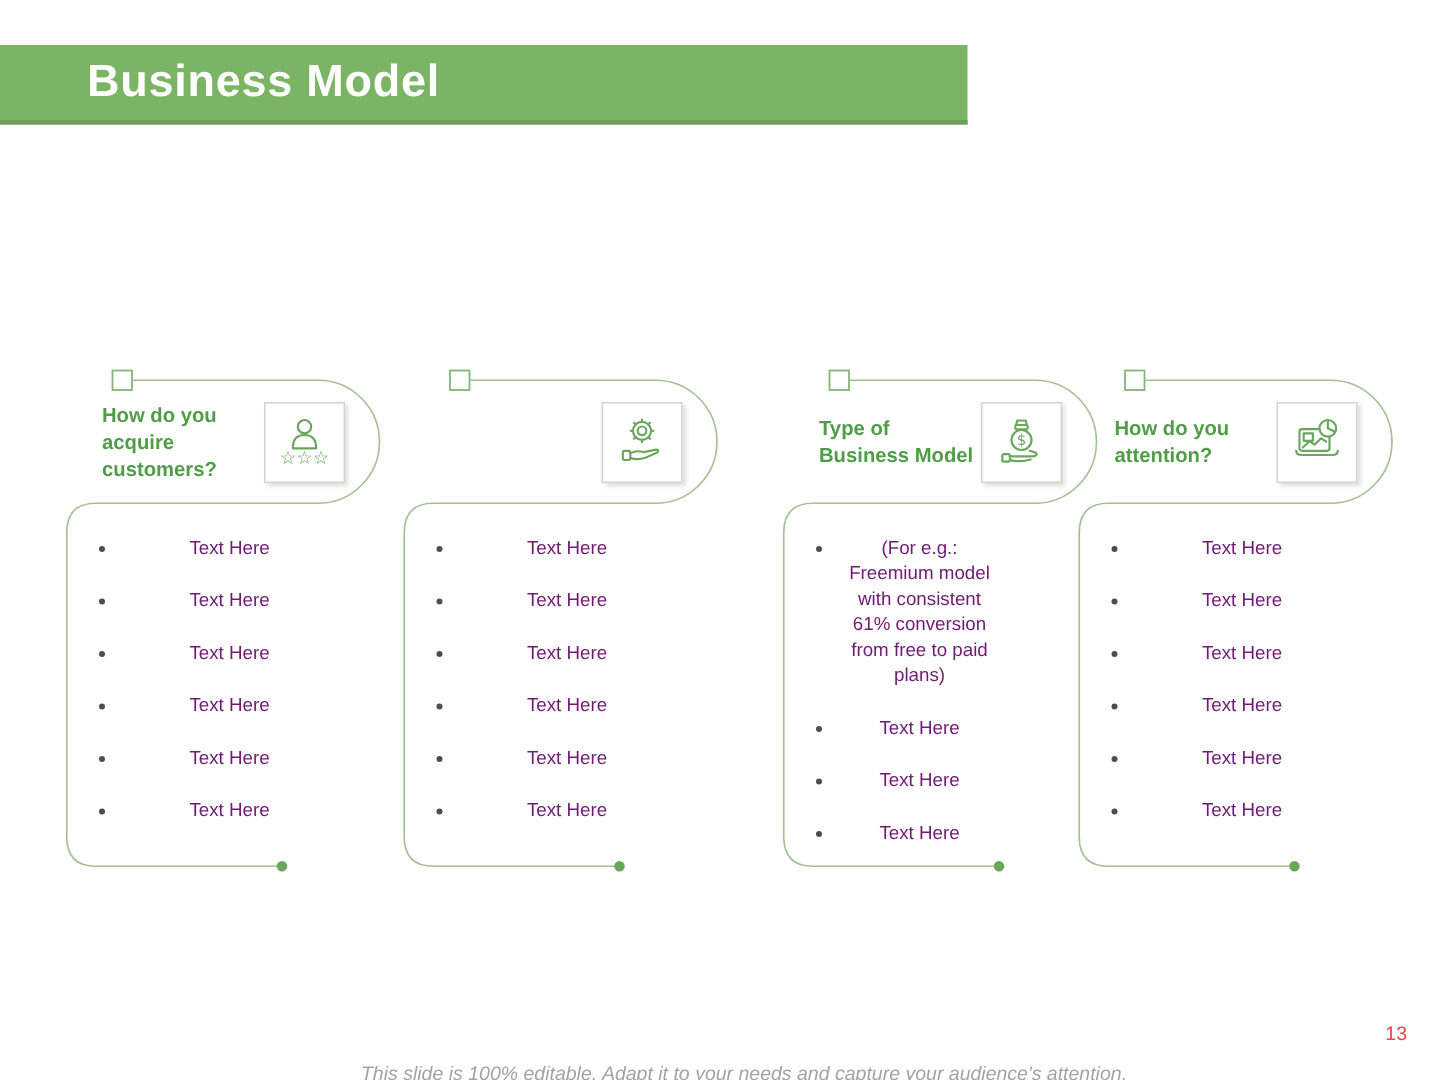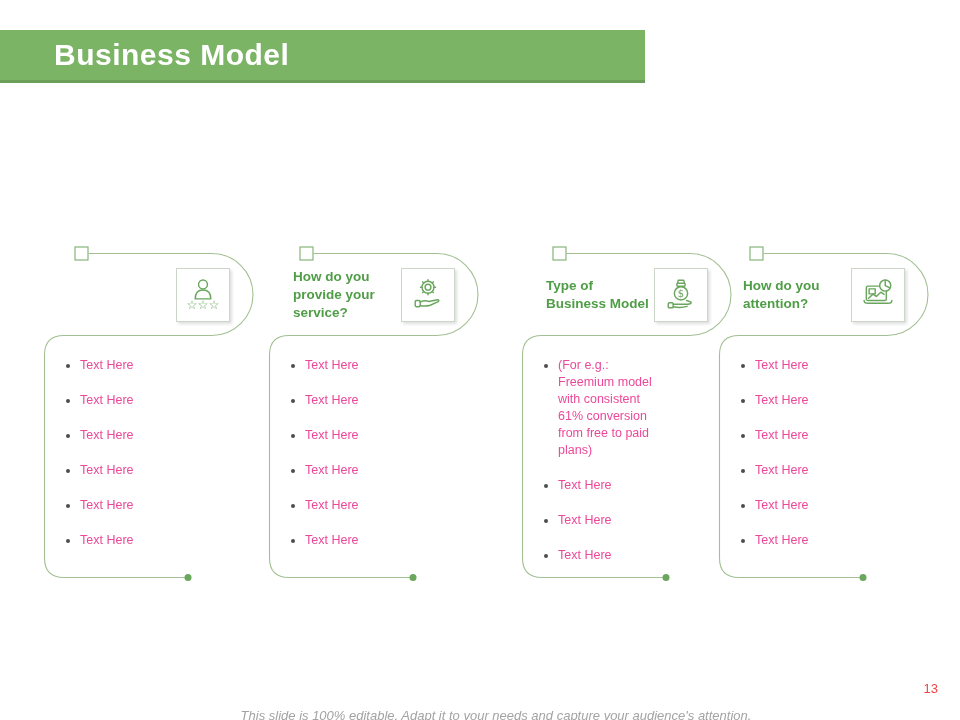--- a/index.html
+++ b/index.html
@@ -7,21 +7,21 @@
     width:960px;height:720px;position:relative;background:#ffffff;
     font-family:"Liberation Sans","DejaVu Sans",sans-serif;overflow:hidden;
   }
   
   .banner{
     position:absolute;left:0;top:30px;width:645px;height:50px;
     background:#7cb465;border-bottom:3px solid #6b9e59;
     display:flex;align-items:center;
   }
   .banner h1{
-    margin:0;padding-left:54px;color:#ffffff;font-size:30px;font-weight:bold;
+    margin:16px;padding-left:42px;color:#ffffff;font-size:30px;font-weight:bold;
     letter-spacing:.5px;
   }
   
   .column{position:absolute;top:245px;width:225px;height:345px;}
   .col-0{left:40px}.col-1{left:265px}.col-2{left:518px}.col-3{left:715px}
   .frame{position:absolute;left:0;top:0;width:225px;height:345px;}
   .col-heading{
     position:absolute;left:28px;top:17px;width:106px;height:66px;margin:0;
     display:flex;align-items:center;
     color:#4f9d46;font-size:13.5px;font-weight:bold;line-height:18px;
@@ -31,21 +31,21 @@
     background:#ffffff;border:1px solid #cdd6c8;
     box-shadow:2px 2px 3px rgba(0,0,0,.13);
     display:flex;align-items:center;justify-content:center;
   }
   .col-items{
     position:absolute;left:24px;top:112px;width:162px;
     margin:0;padding:0;list-style:none;
   }
   .col-items li{
     position:relative;padding-left:16px;margin-bottom:18px;
-    color:#ec4899;font-size:12.5px;line-height:17px;
+    color:#701a75;font-size:12.5px;line-height:17px;text-align:center;
   }
   .col-items li::before{
     content:"";position:absolute;left:2px;top:6.5px;width:4px;height:4px;
     border-radius:50%;background:#4d4d4d;
   }
   .narrow li{max-width:110px;}
   
   .footer-note{
     position:absolute;left:0;top:692px;width:100%;margin:16px;text-align:center;
     color:#a3a3a3;font-size:13px;font-style:italic;
@@ -63,20 +63,21 @@
   <header class="banner">
     <h1>Business Model</h1>
   </header>
 
   <section class="column col-0">
     <svg class="frame" viewBox="0 0 225 345">
       <rect x="35" y="2" width="13" height="13" fill="#ffffff" stroke="#86b478" stroke-width="1.2"></rect>
       <path d="M 48.5 8.5 H 172 A 41 41 0 0 1 172 90.5 H 24 Q 4.5 90.5 4.5 110 V 313 Q 4.5 332.5 24 332.5 H 147" fill="none" stroke="#a3c094" stroke-width="1.1"></path>
       <circle cx="148" cy="332.5" r="3.5" fill="#69a75c"></circle>
     </svg>
+    <h3 class="col-heading">How do you acquire customers?</h3>
     <div class="icon-box">
       <svg width="40" height="40" viewBox="0 0 36 36" fill="none" stroke="#6aa65e" stroke-width="1.3" stroke-linecap="round" stroke-linejoin="round">
         <circle cx="18" cy="8.5" r="4"></circle>
         <path d="M11 21.5 Q11 13.5 18 13.5 Q25 13.5 25 21.5 Z"></path>
         <text x="18" y="31" text-anchor="middle" font-size="11" fill="#6aa65e" stroke="none" font-family="DejaVu Sans">☆☆☆</text>
       </svg>
     </div>
     <ul class="col-items">
         <li>Text Here</li>
         <li>Text Here</li>
@@ -86,21 +87,20 @@
         <li>Text Here</li>
       </ul>
   </section>
 
   <section class="column col-1">
     <svg class="frame" viewBox="0 0 225 345">
       <rect x="35" y="2" width="13" height="13" fill="#ffffff" stroke="#86b478" stroke-width="1.2"></rect>
       <path d="M 48.5 8.5 H 172 A 41 41 0 0 1 172 90.5 H 24 Q 4.5 90.5 4.5 110 V 313 Q 4.5 332.5 24 332.5 H 147" fill="none" stroke="#a3c094" stroke-width="1.1"></path>
       <circle cx="148" cy="332.5" r="3.5" fill="#69a75c"></circle>
     </svg>
-    <h3 class="col-heading">How do you provide your service?</h3>
     <div class="icon-box">
       <svg width="40" height="40" viewBox="0 0 36 36" fill="none" stroke="#6aa65e" stroke-width="1.3" stroke-linecap="round" stroke-linejoin="round">
         <circle cx="18" cy="11" r="2.6"></circle>
         <circle cx="18" cy="11" r="5.4"></circle>
         <path d="M18 4.2 V5.6 M18 16.4 V17.8 M11.2 11 H12.6 M23.4 11 H24.8 M13.2 6.2 L14.2 7.2 M21.8 14.8 L22.8 15.8 M22.8 6.2 L21.8 7.2 M14.2 14.8 L13.2 15.8"></path>
         <rect x="6.5" y="23" width="4.5" height="5.5" rx="1"></rect>
         <path d="M11 24.5 C14 22.8 16.5 23 19 23.8 L26.5 22.3 Q28.6 22.3 27.2 24 L20 27.2 Q15.5 28.6 11 27.4"></path>
       </svg>
     </div>
     <ul class="col-items">

